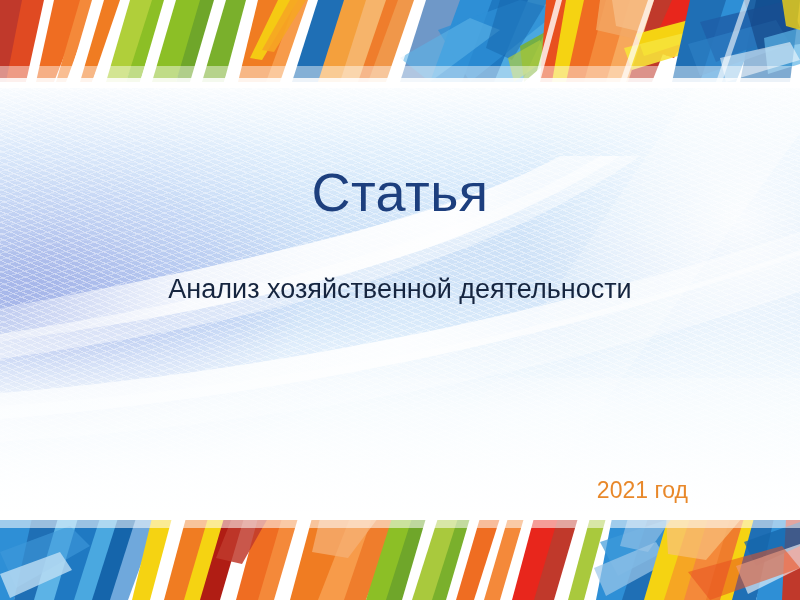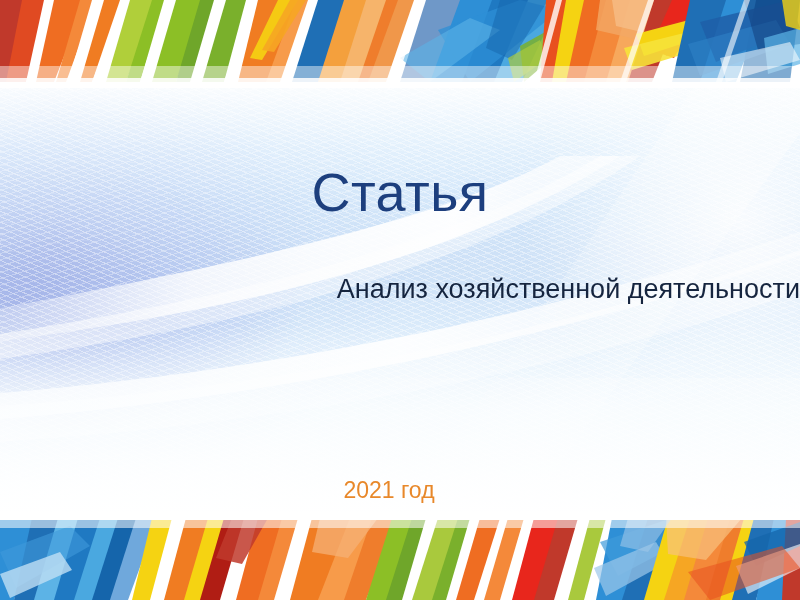--- a/index.html
+++ b/index.html
@@ -157,38 +157,37 @@
     font-weight: normal;
     color: #1d3f7e;
     letter-spacing: 0.5px;
     white-space: nowrap;
     margin-top: 48px;
   }
   .subtitle {
     position: absolute;
     left: 0; top: 272px;
     width: 800px;
-    text-align: right;
+    text-align: center;
     font-size: 27px;
     line-height: 34px;
     font-weight: normal;
     color: #16253f;
     white-space: nowrap;
   }
   .year {
     position: absolute;
     left: 0; top: 476px;
     width: 688px;
-    text-align: center;
+    text-align: right;
     font-size: 23px;
     line-height: 28px;
     font-weight: normal;
     color: #e8882a;
     white-space: nowrap;
-    margin-left: 45px;
   }
 </style>
 </head>
 <body>
 
 <div id="slide">
 
   <div class="bg-base"></div>
   <div class="bg-wash-left"></div>
   <div class="bg-wash-left2"></div>

